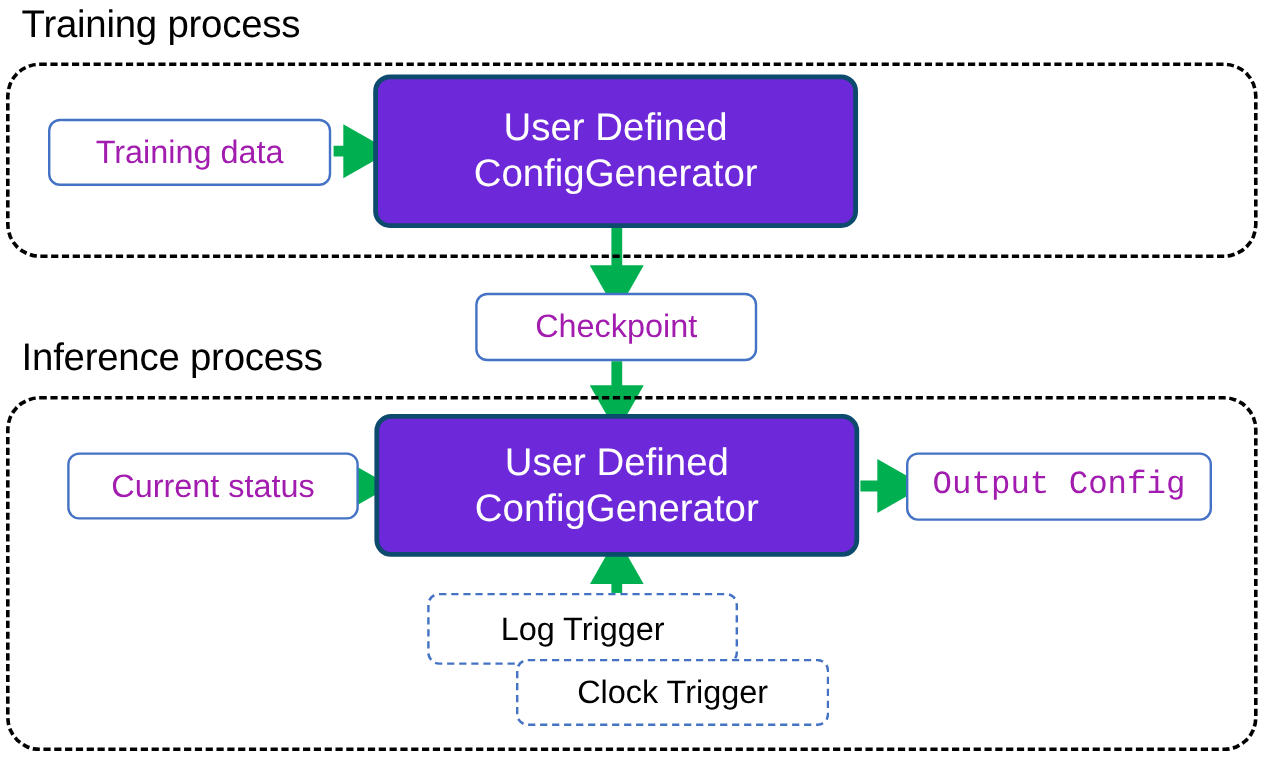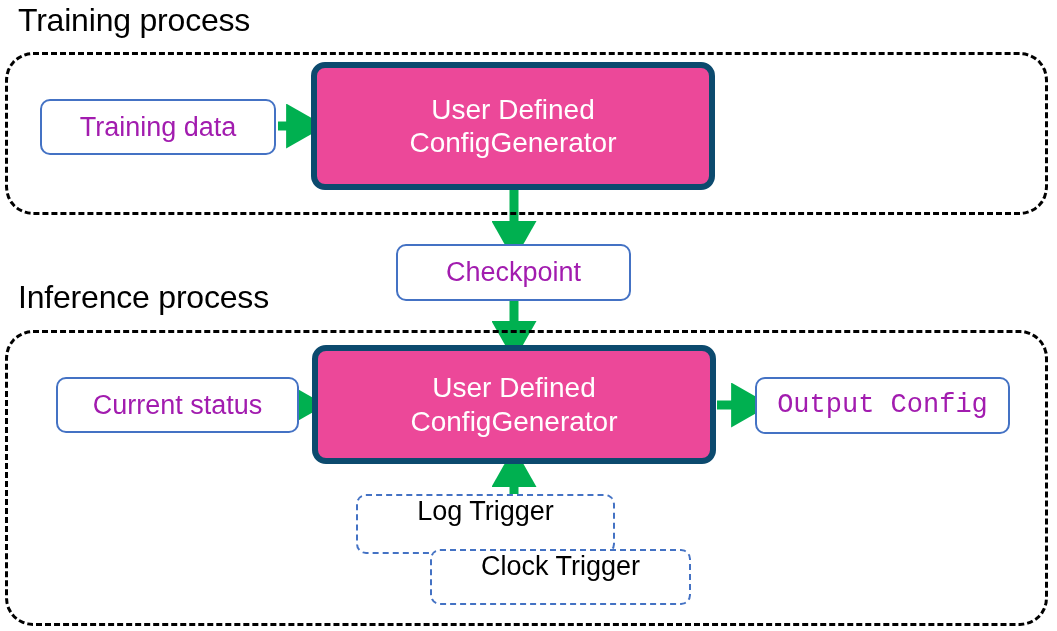--- a/index.html
+++ b/index.html
@@ -47,41 +47,42 @@
     justify-content: center;
     color: #a21caf;
     font-size: 27px;
     line-height: 1.05;
     white-space: nowrap;
   }
 
   
   .proc-box {
     box-sizing: border-box;
-    background: #ec4899;
-    border: 6px solid #0c4a6e;
+    background: #6d28d9;
+    border: 4px solid #0c4a6e;
     border-radius: 14px;
     display: flex;
     flex-direction: column;
     align-items: center;
     justify-content: center;
     color: #ffffff;
-    font-size: 28px;
+    font-size: 32px;
     line-height: 1.18;
     white-space: nowrap;
   }
   .proc-box .l1, .proc-box .l2 { display: block; }
 
   
   .trigger-box {
     box-sizing: border-box;
     border: 2px dashed #4472C4;
     border-radius: 10px;
     background: #ffffff;
     display: flex;
+    align-items: center;
     justify-content: center;
     color: #000000;
     font-size: 27px;
     white-space: nowrap;
   }
 
   
   #arrows {
     position: absolute;
     left: 0; top: 0;

